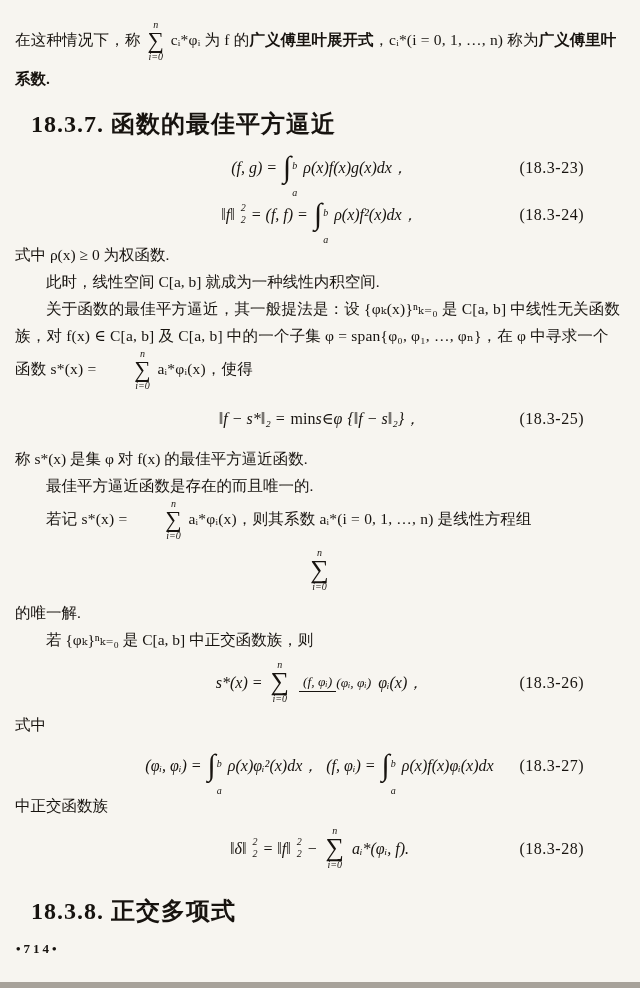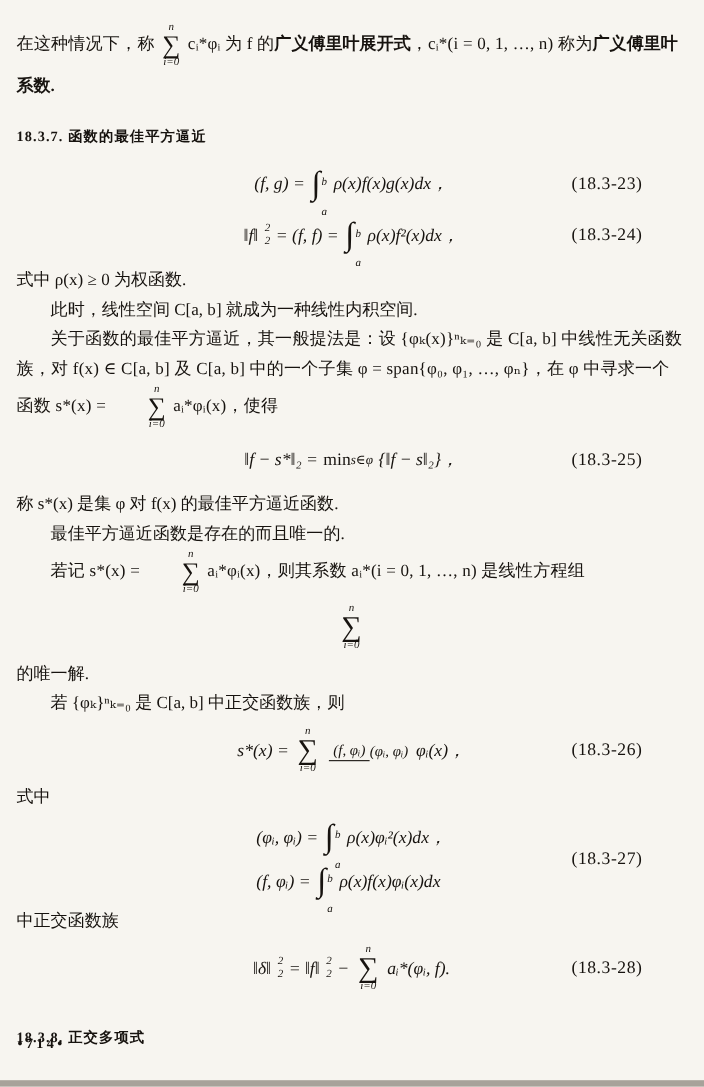--- a/index.html
+++ b/index.html
@@ -8,21 +8,21 @@
     position:relative;width:640px;height:988px;box-sizing:border-box;
     background:#f7f5f0;color:#17130f;overflow:hidden;
     padding:20px 16px 0 15px;
     font-size:15.5px;line-height:27px;
   }
   p{margin:0;}
   .ind{text-indent:2em;}
   .tallline{line-height:33px;}
   b,.bold{font-weight:bold;}
   
-  .sect{font-size:13px;font-weight:bold;letter-spacing:1px;margin:14px 0 8px 0;line-height:30px;}
+  .sect{font-size:24px;font-weight:bold;letter-spacing:1px;margin:14px 0 8px 16px;line-height:30px;}
   
   .eqrow{
     position:relative;display:flex;justify-content:center;align-items:center;
     gap:5px;margin:7px 0;font-style:italic;font-size:16px;min-height:40px;
   }
   .eqnum{position:absolute;right:40px;top:50%;transform:translateY(-50%);
     font-style:normal;font-size:16px;letter-spacing:0.5px;text-align:center;}
   
   .sum{display:inline-flex;flex-direction:column;align-items:center;
     vertical-align:middle;line-height:1;margin:0 3px;}
@@ -38,23 +38,23 @@
   .ss{display:inline-flex;flex-direction:column;align-items:flex-start;
     justify-content:center;line-height:1;font-size:10px;vertical-align:-3px;margin-left:1px;gap:2px;}
   
   .frac{display:inline-flex;flex-direction:row;align-items:center;
     vertical-align:middle;font-size:13.5px;line-height:17px;margin:0 2px;}
   .fn{border-bottom:1px solid #17130f;padding:0 4px 1px 4px;}
   .fd{padding-top:1px;}
   
   .minop{display:inline-flex;flex-direction:row;align-items:center;line-height:1;vertical-align:middle;}
   .mo{font-size:16px;font-style:normal;line-height:15px;}
-  .ms{font-size:12px;line-height:11px;}
-  
-  .eq27left{display:flex;flex-direction:column;gap:8px;}
+  .ms{font-size:16px;line-height:11px;}
+  
+  .eq27left{display:flex;flex-direction:row;gap:8px;}
   .eqline{display:flex;align-items:center;gap:5px;}
   .eq27cond{margin-left:14px;}
   
   .footer{position:absolute;left:16px;bottom:26px;font-size:13px;font-weight:bold;letter-spacing:3px;}
   .scan-edge{position:absolute;left:0;right:0;bottom:0;height:6px;background:#a7a29a;}
   .sp{letter-spacing:0.2px;}
 </style>
 </head>
 <body>
 

